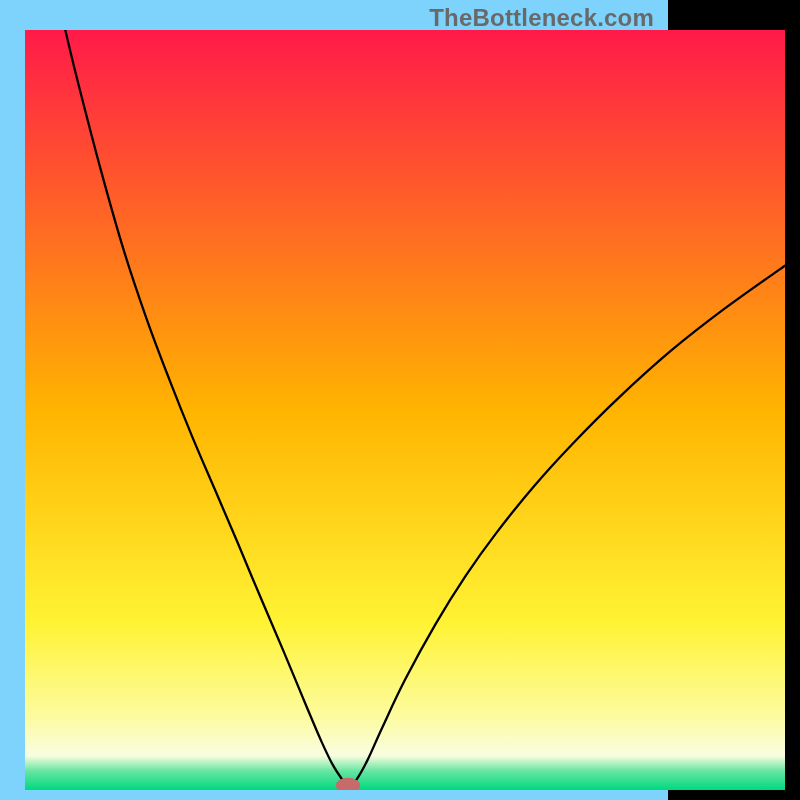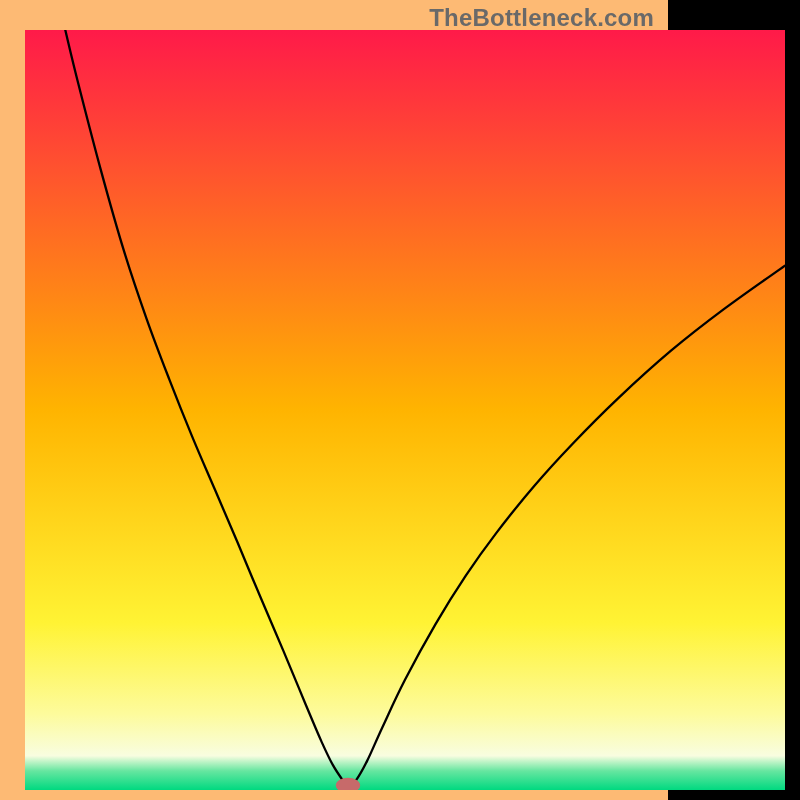--- a/index.html
+++ b/index.html
@@ -7,21 +7,21 @@
     padding: 0;
     width: 800px;
     height: 800px;
     background: #000;
     overflow: hidden;
   }
   .frame {
     position: relative;
     width: 668px;
     height: 800px;
-    background: #fdba74;
+    background: #7dd3fc;
   }
   .watermark {
     position: absolute;
     top: 4px;
     right: 14px;
     font-family: Arial, Helvetica, sans-serif;
     font-size: 24px;
     font-weight: 600;
     color: #696969;
     letter-spacing: 0.2px;

